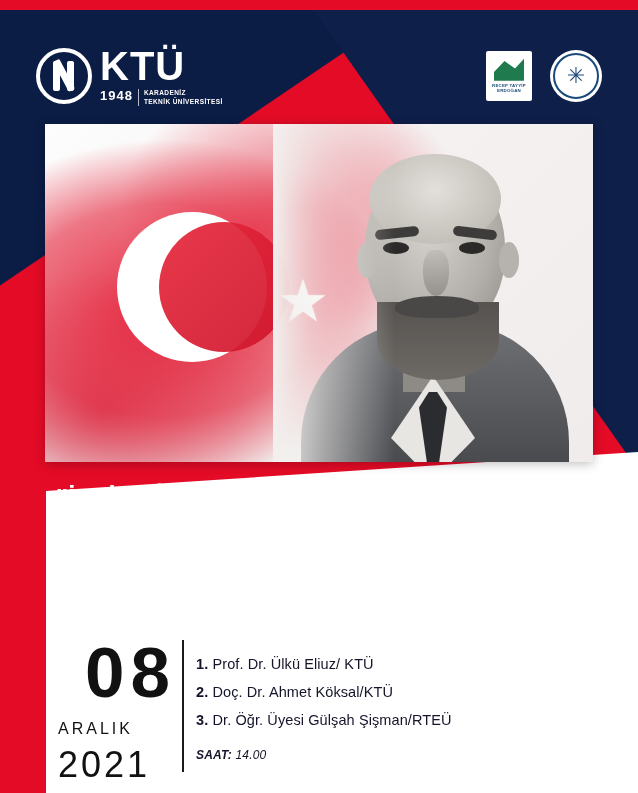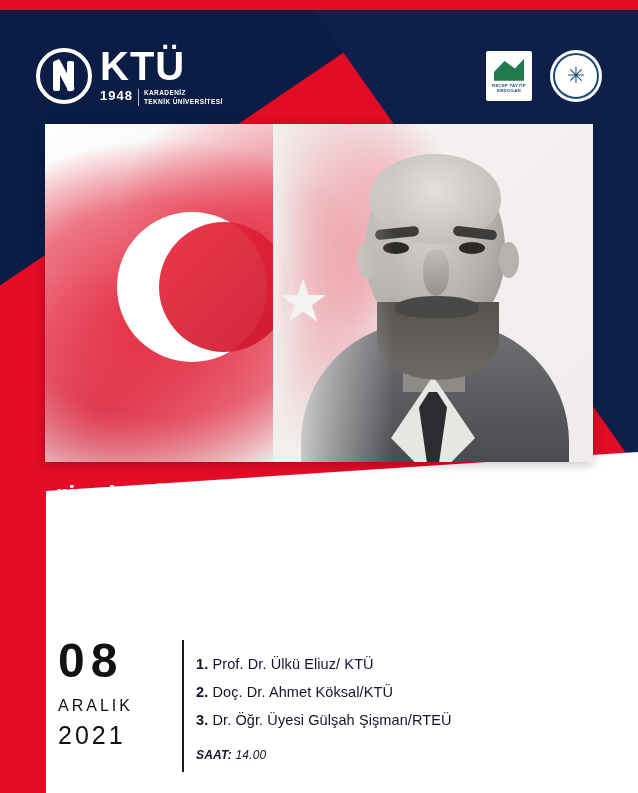--- a/index.html
+++ b/index.html
@@ -404,34 +404,35 @@
   
   .date-block {
     position: absolute;
     left: 58px;
     top: 637px;
     width: 118px;
     text-align: left;
     color: #1a1a1a;
   }
   .date-day {
-    font-size: 48px;
+    font-size: 71px;
     font-weight: bold;
     letter-spacing: 6px;
     line-height: 1;
     color: #111;
+    text-align: right;
   }
   .date-month {
     font-size: 16px;
     letter-spacing: 3px;
     margin-top: 12px;
     color: #111;
   }
   .date-year {
-    font-size: 25px;
+    font-size: 36px;
     letter-spacing: 3px;
     margin-top: 6px;
     color: #111;
   }
   .vrule {
     position: absolute;
     left: 182px;
     top: 640px;
     width: 2px;
     height: 132px;

